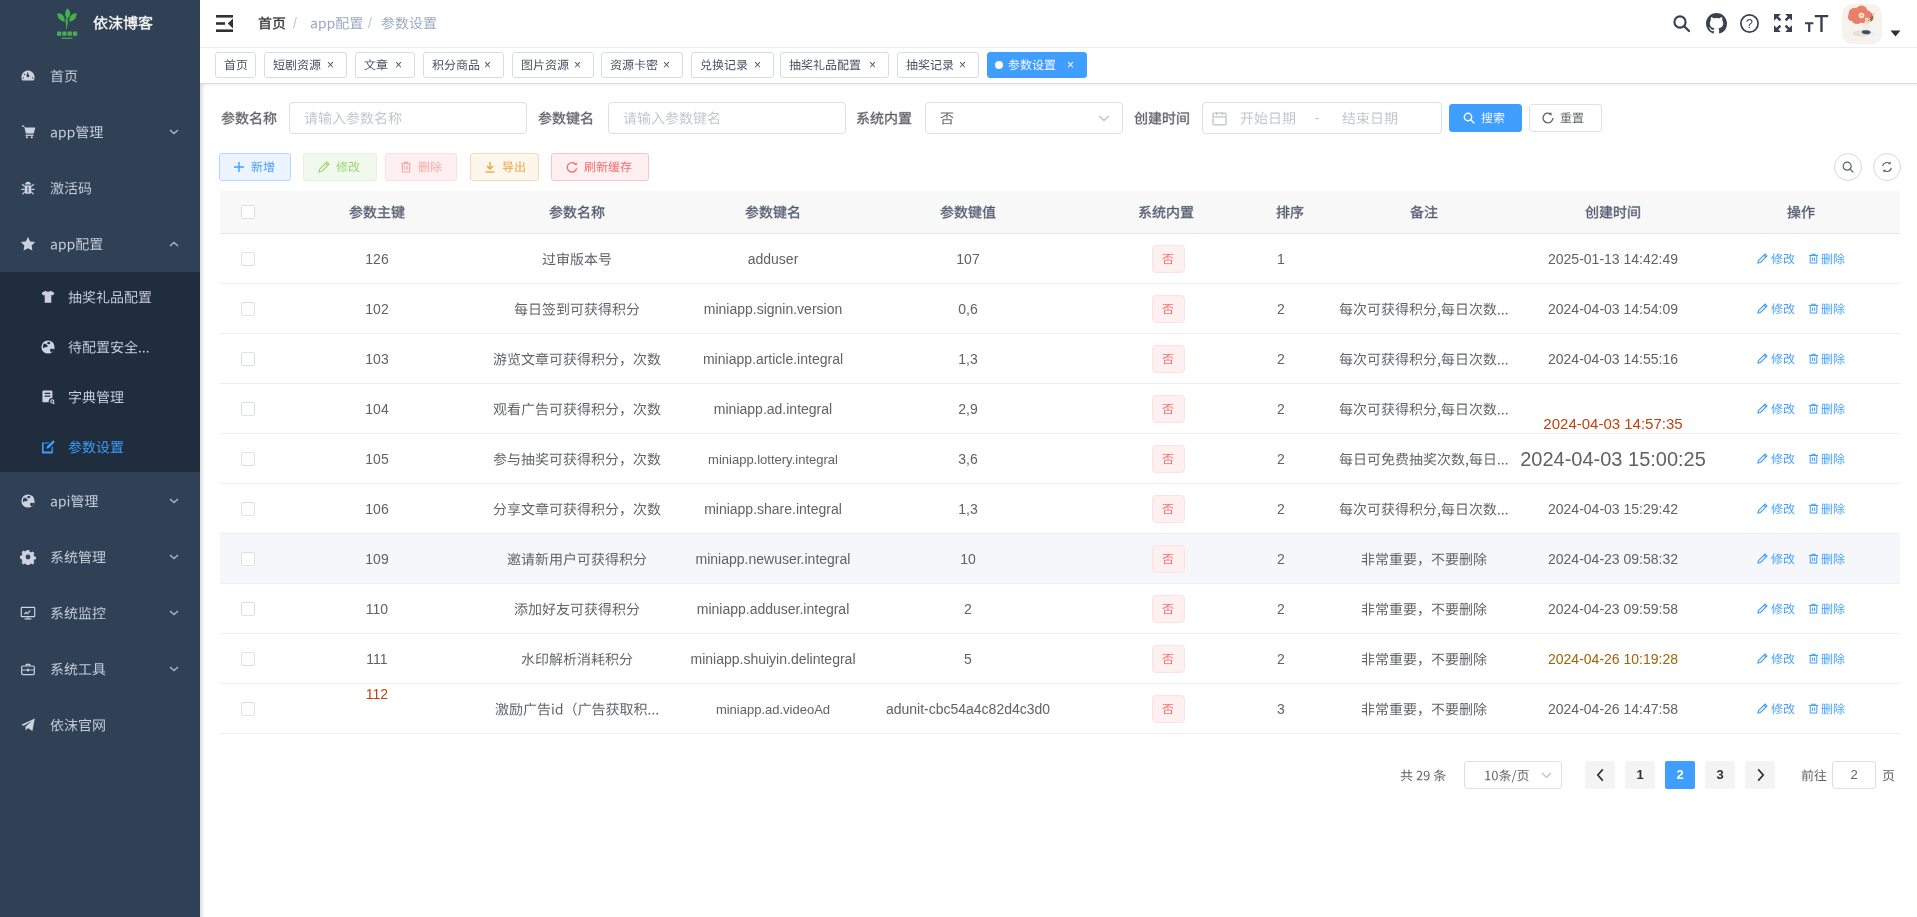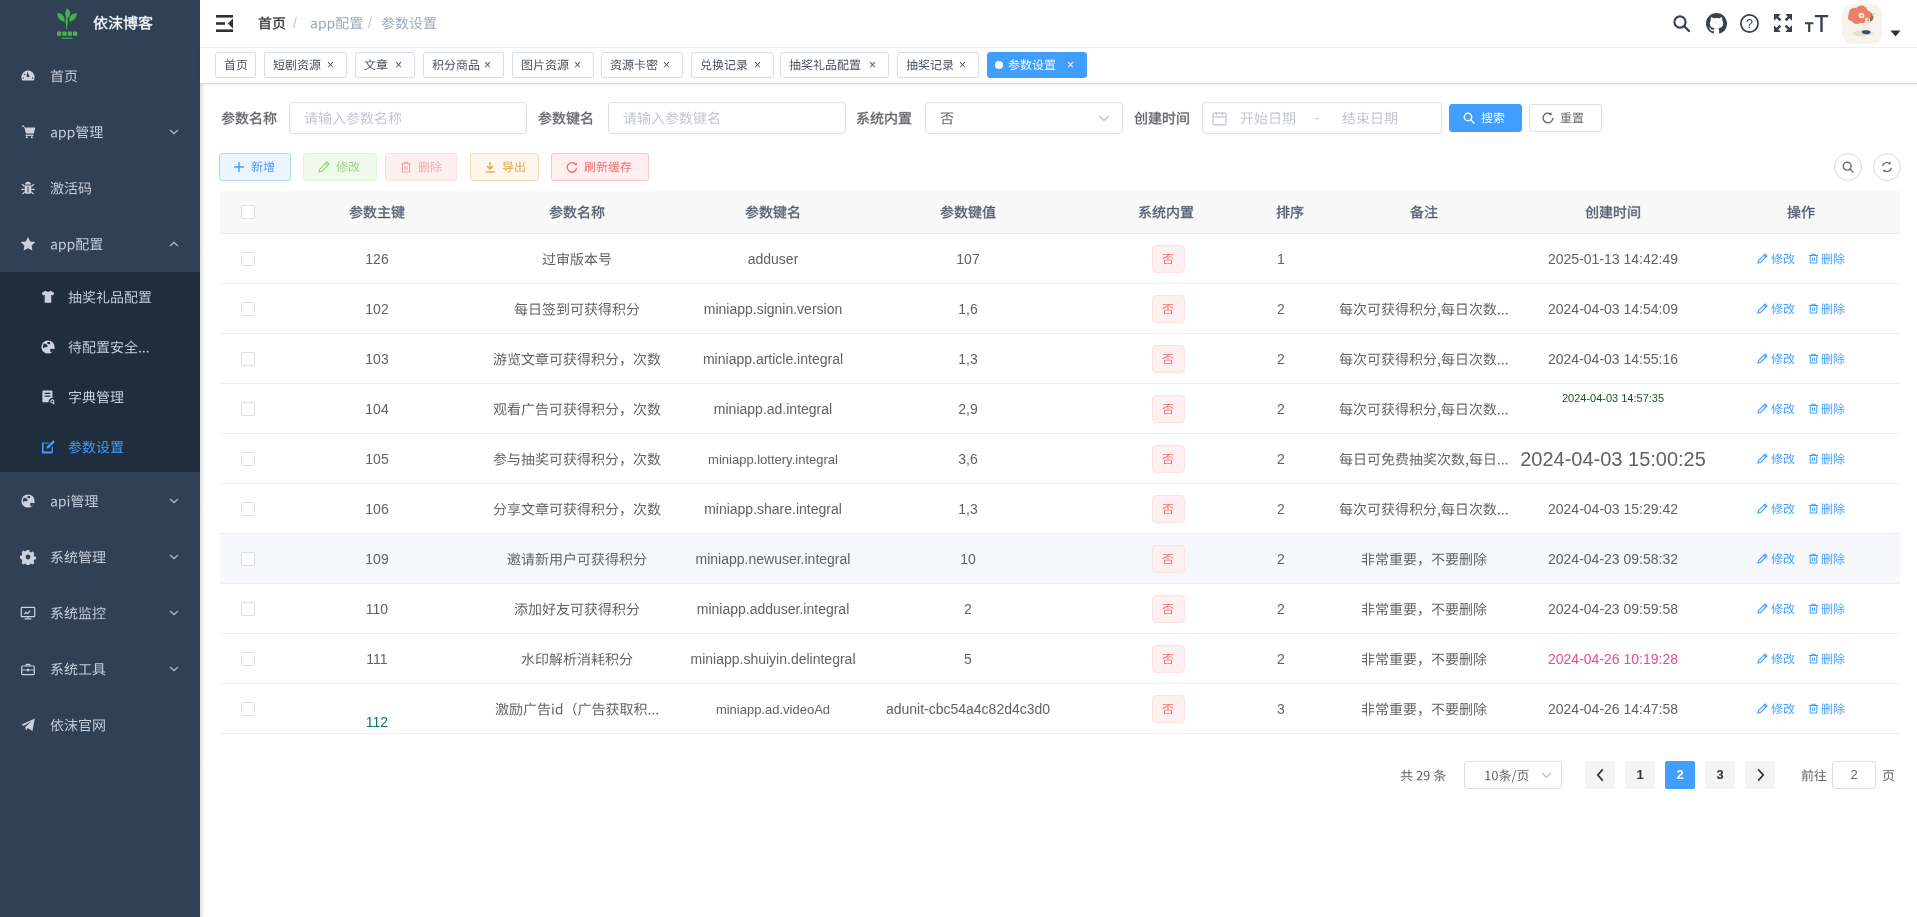--- a/index.html
+++ b/index.html
@@ -730,21 +730,21 @@
       <use href="#g65e5" x="500"></use>
       <use href="#g7b7e" x="1000"></use>
       <use href="#g5230" x="1500"></use>
       <use href="#g53ef" x="2000"></use>
       <use href="#g83b7" x="2500"></use>
       <use href="#g5f97" x="3000"></use>
       <use href="#g79ef" x="3500"></use>
       <use href="#g5206" x="4000"></use>
     </svg></div>
 <div style="position:absolute;left:773.0px;top:298.5px;transform:translateX(-50%);font-size:14px;color:#606266;white-space:nowrap;line-height:21.0px">miniapp.signin.version</div>
-<div style="position:absolute;left:968.0px;top:298.5px;transform:translateX(-50%);font-size:14px;color:#606266;white-space:nowrap;line-height:21.0px">1,6</div>
+<div style="position:absolute;left:968.0px;top:298.5px;transform:translateX(-50%);font-size:14px;color:#606266;white-space:nowrap;line-height:21.0px">0,6</div>
 <div class="a" style="left:1152px;top:295px;width:33px;height:28px;background:#fef0f0;border:1px solid #fde2e2;border-radius:4px"></div>
 <div style="position:absolute;left:1162.0px;top:301.2px;width:12.0px;height:15.0px"><svg width="12.0" height="15.0" viewBox="0 -515 500 625" fill="#f56c6c">
       <use href="#g5426" x="0"></use>
     </svg></div>
 <div style="position:absolute;left:1281.0px;top:298.5px;transform:translateX(-50%);font-size:14px;color:#606266;white-space:nowrap;line-height:21.0px">2</div>
 <div style="position:absolute;left:1339.2px;top:299.9px;width:169.6px;height:17.5px"><svg width="169.6" height="17.5" viewBox="0 -515 6056 625" fill="#606266">
       <use href="#g6bcf" x="0"></use>
       <use href="#g6b21" x="500"></use>
       <use href="#g53ef" x="1000"></use>
       <use href="#g83b7" x="1500"></use>
@@ -865,21 +865,21 @@
       <use href="#g5206" x="3000"></use>
       <use href="#g2c" x="3500"></use>
       <use href="#g6bcf" x="3639"></use>
       <use href="#g65e5" x="4139"></use>
       <use href="#g6b21" x="4639"></use>
       <use href="#g6570" x="5139"></use>
       <use href="#g2e" x="5639"></use>
       <use href="#g2e" x="5778"></use>
       <use href="#g2e" x="5917"></use>
     </svg></div>
-<div style="position:absolute;left:1613.0px;top:388px;transform:translateX(-50%);font-size:11px;color:#14532d;white-space:nowrap;line-height:21.0px">2024-04-03 14:57:35</div>
+<div style="position:absolute;left:1613.0px;top:413px;transform:translateX(-50%);font-size:15px;color:#c2410c;white-space:nowrap;line-height:21.0px">2024-04-03 14:57:35</div>
 <svg class="a" style="left:1757px;top:403px" width="11" height="11" viewBox="0 0 12 12">
     <path d="M1 11l.7-2.8 7.1-7.1 2.1 2.1-7.1 7.1zM9.3 4.1 7.9 2.7" fill="none" stroke="#409EFF" stroke-width="1.2"></path>
   </svg>
 <div style="position:absolute;left:1771.0px;top:401.2px;width:24.0px;height:15.0px"><svg width="24.0" height="15.0" viewBox="0 -515 1000 625" fill="#409EFF">
       <use href="#g4fee" x="0"></use>
       <use href="#g6539" x="500"></use>
     </svg></div>
 <svg class="a" style="left:1808px;top:403px" width="11" height="11" viewBox="0 0 12 12">
     <path d="M1 2.8h10M4.2 2.8V1.4h3.6v1.4M2.4 2.8h7.2V11H2.4zM4.8 4.8v4M7.2 4.8v4" fill="none" stroke="#409EFF" stroke-width="1.1"></path>
   </svg>
@@ -1119,38 +1119,38 @@
       <use href="#g975e" x="0"></use>
       <use href="#g5e38" x="500"></use>
       <use href="#g91cd" x="1000"></use>
       <use href="#g8981" x="1500"></use>
       <use href="#gff0c" x="2000"></use>
       <use href="#g4e0d" x="2500"></use>
       <use href="#g8981" x="3000"></use>
       <use href="#g5220" x="3500"></use>
       <use href="#g9664" x="4000"></use>
     </svg></div>
-<div style="position:absolute;left:1613.0px;top:648.5px;transform:translateX(-50%);font-size:14px;color:#ec4899;white-space:nowrap;line-height:21.0px">2024-04-26 10:19:28</div>
+<div style="position:absolute;left:1613.0px;top:648.5px;transform:translateX(-50%);font-size:14px;color:#a16207;white-space:nowrap;line-height:21.0px">2024-04-26 10:19:28</div>
 <svg class="a" style="left:1757px;top:653px" width="11" height="11" viewBox="0 0 12 12">
     <path d="M1 11l.7-2.8 7.1-7.1 2.1 2.1-7.1 7.1zM9.3 4.1 7.9 2.7" fill="none" stroke="#409EFF" stroke-width="1.2"></path>
   </svg>
 <div style="position:absolute;left:1771.0px;top:651.2px;width:24.0px;height:15.0px"><svg width="24.0" height="15.0" viewBox="0 -515 1000 625" fill="#409EFF">
       <use href="#g4fee" x="0"></use>
       <use href="#g6539" x="500"></use>
     </svg></div>
 <svg class="a" style="left:1808px;top:653px" width="11" height="11" viewBox="0 0 12 12">
     <path d="M1 2.8h10M4.2 2.8V1.4h3.6v1.4M2.4 2.8h7.2V11H2.4zM4.8 4.8v4M7.2 4.8v4" fill="none" stroke="#409EFF" stroke-width="1.1"></path>
   </svg>
 <div style="position:absolute;left:1821.0px;top:651.2px;width:24.0px;height:15.0px"><svg width="24.0" height="15.0" viewBox="0 -515 1000 625" fill="#409EFF">
       <use href="#g5220" x="0"></use>
       <use href="#g9664" x="500"></use>
     </svg></div>
 <div class="a" style="left:220px;top:733px;width:1680px;height:1px;background:#ebeef5"></div>
 <div class="cb" style="left:241px;top:702px"></div>
-<div style="position:absolute;left:377.0px;top:712px;transform:translateX(-50%);font-size:14px;color:#0f766e;white-space:nowrap;line-height:21.0px">112</div>
+<div style="position:absolute;left:377.0px;top:684px;transform:translateX(-50%);font-size:14px;color:#c2410c;white-space:nowrap;line-height:21.0px">112</div>
 <div style="position:absolute;left:494.9px;top:699.9px;width:164.2px;height:17.5px"><svg width="164.2" height="17.5" viewBox="0 -515 5865 625" fill="#606266">
       <use href="#g6fc0" x="0"></use>
       <use href="#g52b1" x="500"></use>
       <use href="#g5e7f" x="1000"></use>
       <use href="#g544a" x="1500"></use>
       <use href="#g69" x="2000"></use>
       <use href="#g64" x="2138"></use>
       <use href="#gff08" x="2448"></use>
       <use href="#g5e7f" x="2948"></use>
       <use href="#g544a" x="3448"></use>

